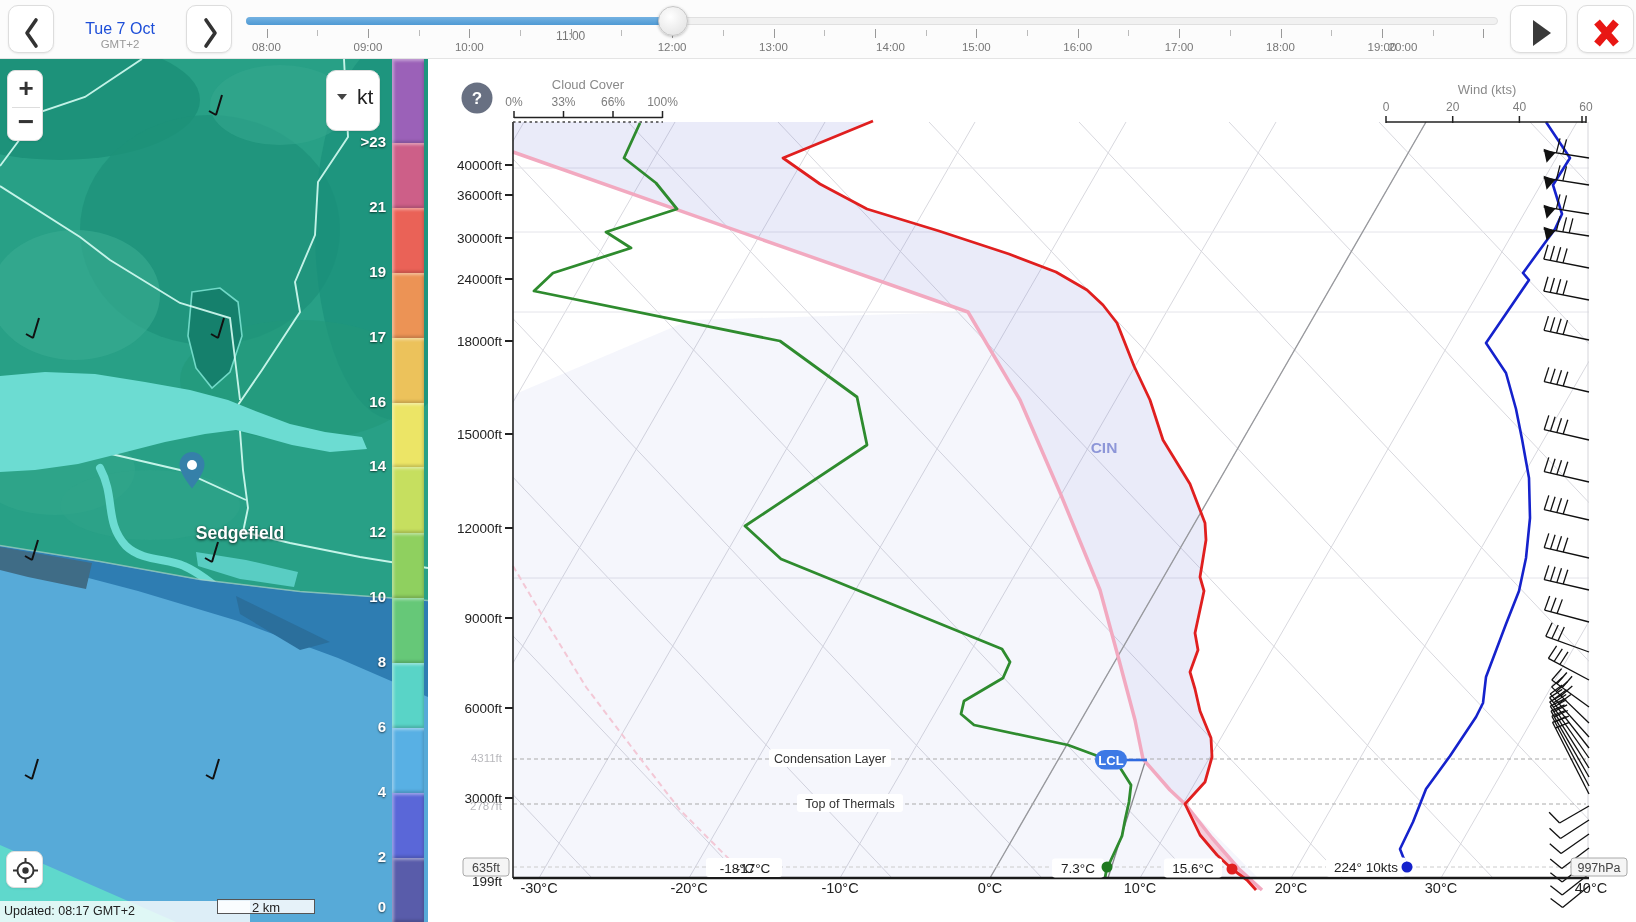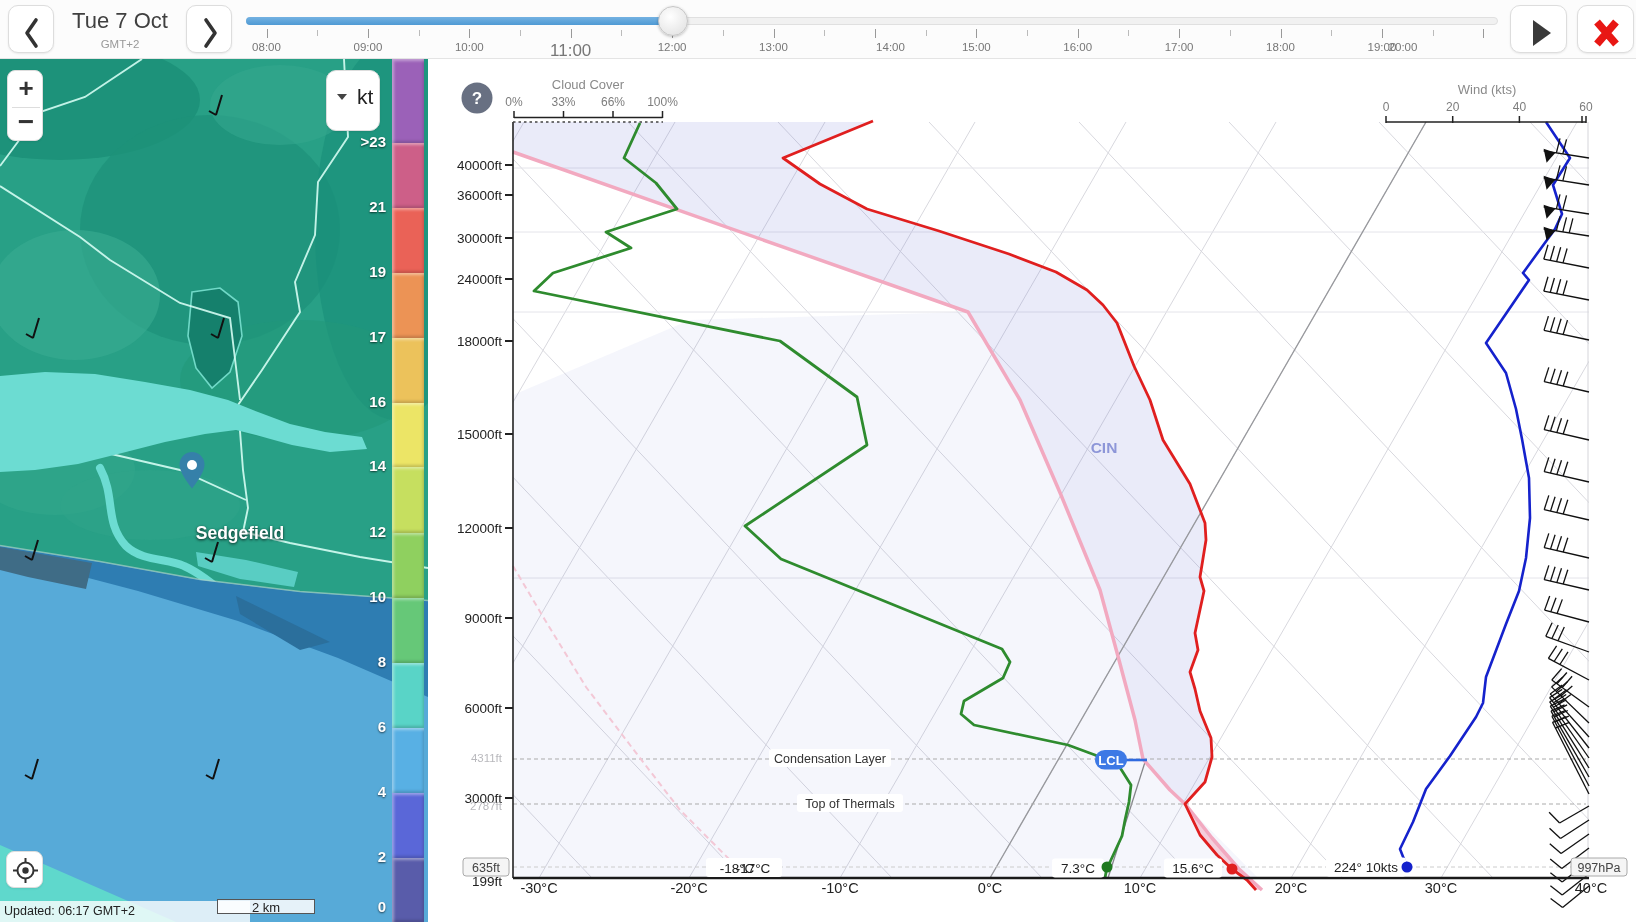--- a/index.html
+++ b/index.html
@@ -58,21 +58,21 @@
         <g stroke="#333" stroke-width="2" fill="none">
  <circle cx="18.5" cy="18.5" r="8"></circle>
           <circle cx="18.5" cy="18.5" r="2.2" fill="#333"></circle>
  <line x1="18.5" y1="6" x2="18.5" y2="11"></line>
           <line x1="18.5" y1="26" x2="18.5" y2="31"></line>
  <line x1="6" y1="18.5" x2="11" y2="18.5"></line>
           <line x1="26" y1="18.5" x2="31" y2="18.5"></line>
         </g>
       </svg>
 </div>
-<div style="position:absolute;left:0px;top:842px;width:250px;height:21px;background:rgba(255,255,255,0.8);font-size:12.5px;color:#222;padding-left:4px;line-height:21px;">Updated: 06:17 GMT+2</div>
+<div style="position:absolute;left:0px;top:842px;width:250px;height:21px;background:rgba(255,255,255,0.8);font-size:12.5px;color:#222;padding-left:4px;line-height:21px;">Updated: 08:17 GMT+2</div>
 <div style="position:absolute;left:217px;top:840px;width:98px;height:15px;background:rgba(255,255,255,0.85);border:1.5px solid #555;font-size:13px;color:#222;text-align:center;line-height:15px;">2 km</div>
 
 <div style="position:absolute;left:392px;top:0;width:32px;height:863px;">
       <div style="position:absolute;left:0;top:0px;width:32px;height:84px;background:#9b61b8;box-shadow:inset 2px 2px 3px rgba(255,255,255,0.4), inset -1px -2px 3px rgba(0,0,0,0.18);"></div>
       <div style="position:absolute;left:0;top:84px;width:32px;height:65px;background:#cd5f88;box-shadow:inset 2px 2px 3px rgba(255,255,255,0.4), inset -1px -2px 3px rgba(0,0,0,0.18);"></div>
       <div style="position:absolute;left:0;top:149px;width:32px;height:65px;background:#ea6257;box-shadow:inset 2px 2px 3px rgba(255,255,255,0.4), inset -1px -2px 3px rgba(0,0,0,0.18);"></div>
       <div style="position:absolute;left:0;top:214px;width:32px;height:65px;background:#ec9355;box-shadow:inset 2px 2px 3px rgba(255,255,255,0.4), inset -1px -2px 3px rgba(0,0,0,0.18);"></div>
       <div style="position:absolute;left:0;top:279px;width:32px;height:65px;background:#ecc25b;box-shadow:inset 2px 2px 3px rgba(255,255,255,0.4), inset -1px -2px 3px rgba(0,0,0,0.18);"></div>
       <div style="position:absolute;left:0;top:344px;width:32px;height:64px;background:#ece566;box-shadow:inset 2px 2px 3px rgba(255,255,255,0.4), inset -1px -2px 3px rgba(0,0,0,0.18);"></div>
       <div style="position:absolute;left:0;top:408px;width:32px;height:66px;background:#c6df5f;box-shadow:inset 2px 2px 3px rgba(255,255,255,0.4), inset -1px -2px 3px rgba(0,0,0,0.18);"></div>
@@ -345,21 +345,21 @@
 <circle cx="1107" cy="867" r="5.5" fill="#1f7a1f"></circle>
 <circle cx="1232" cy="869" r="5.5" fill="#e01f1f"></circle>
 <circle cx="1407" cy="867" r="5.5" fill="#1522cc"></circle>
 </svg></div>
 
 <div style="position:absolute;left:0;top:0;width:1636px;height:59px;background:#fcfcfc;border-bottom:1px solid #e4e4e4;">
 <div style="position:absolute;background:#fff;border:1px solid #ddd;border-radius:10px;box-shadow:0 1px 2px rgba(0,0,0,0.08);left:8px;top:5px;width:46px;height:48px;">
  <svg width="46" height="48">
         <path d="M27 14 L18 27 L27 40" stroke="#333" stroke-width="3.6" fill="none" stroke-linecap="round" stroke-linejoin="round"></path>
       </svg></div>
-<div style="position:absolute;left:56px;top:8px;width:128px;text-align:center;font-size:22px;color:#404040;">Tue 7 Oct</div>
+<div style="position:absolute;left:56px;top:20px;width:128px;text-align:center;font-size:16px;color:#1d4ed8;">Tue 7 Oct</div>
 <div style="position:absolute;left:56px;top:38px;width:128px;text-align:center;font-size:11.5px;color:#999;">GMT+2</div>
 <div style="position:absolute;background:#fff;border:1px solid #ddd;border-radius:10px;box-shadow:0 1px 2px rgba(0,0,0,0.08);left:186px;top:5px;width:46px;height:48px;">
  <svg width="46" height="48">
         <path d="M19 14 L28 27 L19 40" stroke="#333" stroke-width="3.6" fill="none" stroke-linecap="round" stroke-linejoin="round"></path>
       </svg></div>
 <div style="position:absolute;left:246px;top:17px;width:1252px;height:8px;border-radius:4px;background:#f1f1f1;border:1px solid #e0e0e0;"></div>
 <div style="position:absolute;left:246px;top:17px;width:427px;height:8px;border-radius:4px;background:linear-gradient(180deg,#74b2e2,#4f9ad4);"></div>
 <div style="position:absolute;left:266.5px;top:29px;width:1px;height:9px;background:#999;"></div>
     <div style="position:absolute;left:317.2px;top:30px;width:1px;height:6px;background:#bbb;"></div>
     <div style="position:absolute;left:367.9px;top:29px;width:1px;height:9px;background:#999;"></div>
@@ -381,21 +381,21 @@
     <div style="position:absolute;left:1179.1px;top:29px;width:1px;height:9px;background:#999;"></div>
     <div style="position:absolute;left:1229.8px;top:30px;width:1px;height:6px;background:#bbb;"></div>
     <div style="position:absolute;left:1280.5px;top:29px;width:1px;height:9px;background:#999;"></div>
     <div style="position:absolute;left:1331.2px;top:30px;width:1px;height:6px;background:#bbb;"></div>
     <div style="position:absolute;left:1381.9px;top:29px;width:1px;height:9px;background:#999;"></div>
     <div style="position:absolute;left:1432.6px;top:30px;width:1px;height:6px;background:#bbb;"></div>
     <div style="position:absolute;left:1483.3px;top:29px;width:1px;height:9px;background:#999;"></div>
     <div style="position:absolute;left:236.5px;top:41px;width:60px;text-align:center;font-size:11.5px;color:#777;">08:00</div>
     <div style="position:absolute;left:337.9px;top:41px;width:60px;text-align:center;font-size:11.5px;color:#777;">09:00</div>
     <div style="position:absolute;left:439.3px;top:41px;width:60px;text-align:center;font-size:11.5px;color:#777;">10:00</div>
-    <div style="position:absolute;left:540.7px;top:41px;width:60px;text-align:center;font-size:17px;color:#777;">11:00</div>
+    <div style="position:absolute;left:540.7px;top:29px;width:60px;text-align:center;font-size:12px;color:#777;">11:00</div>
     <div style="position:absolute;left:642.1px;top:41px;width:60px;text-align:center;font-size:11.5px;color:#777;">12:00</div>
     <div style="position:absolute;left:743.5px;top:41px;width:60px;text-align:center;font-size:11.5px;color:#777;">13:00</div>
     <div style="position:absolute;left:844.9px;top:41px;width:60px;text-align:right;font-size:11.5px;color:#777;">14:00</div>
     <div style="position:absolute;left:946.3px;top:41px;width:60px;text-align:center;font-size:11.5px;color:#777;">15:00</div>
     <div style="position:absolute;left:1047.7px;top:41px;width:60px;text-align:center;font-size:11.5px;color:#777;">16:00</div>
     <div style="position:absolute;left:1149.1px;top:41px;width:60px;text-align:center;font-size:11.5px;color:#777;">17:00</div>
     <div style="position:absolute;left:1250.5px;top:41px;width:60px;text-align:center;font-size:11.5px;color:#777;">18:00</div>
     <div style="position:absolute;left:1351.9px;top:41px;width:60px;text-align:center;font-size:11.5px;color:#777;">19:00</div>
     <div style="position:absolute;left:1373px;top:41px;width:60px;text-align:center;font-size:11.5px;color:#777;">20:00</div>
 <div style="position:absolute;left:658px;top:6px;width:30px;height:30px;border-radius:50%;background:radial-gradient(circle at 40% 35%,#fff,#e8e8e8 70%,#ddd);border:1px solid #c6c6c6;box-shadow:0 1px 3px rgba(0,0,0,0.25);"></div>

